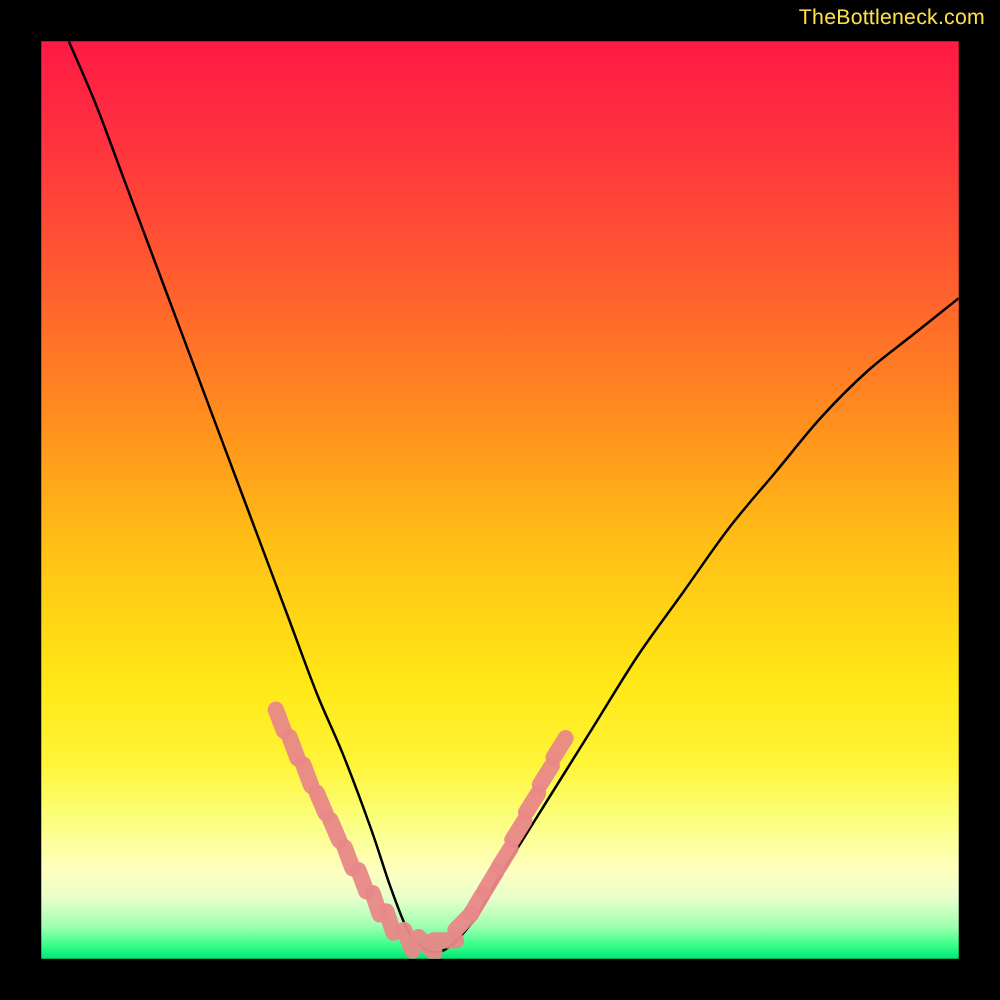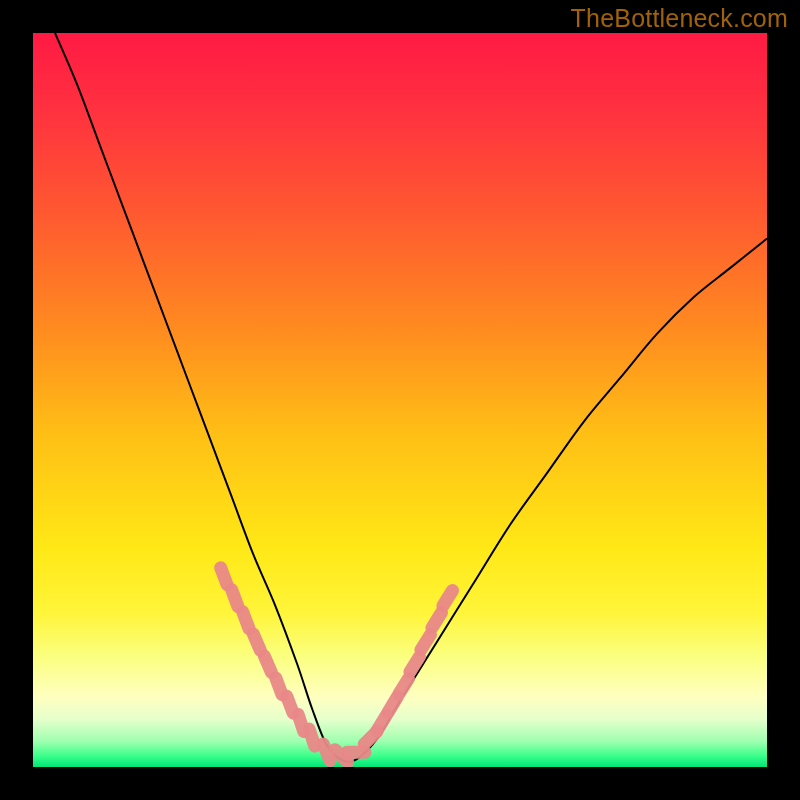--- a/index.html
+++ b/index.html
@@ -14,22 +14,22 @@
   .stage {
     position: relative;
     width: 800px;
     height: 800px;
     background: #000;
   }
   .watermark {
     position: absolute;
     top: 4px;
     right: 12px;
-    color: #a16207;
-    font-size: 25px;
+    color: #fde047;
+    font-size: 17px;
     font-weight: 500;
     letter-spacing: 0.2px;
     user-select: none;
     z-index: 10;
   }
   svg {
     position: absolute;
     top: 0;
     left: 0;
   }

